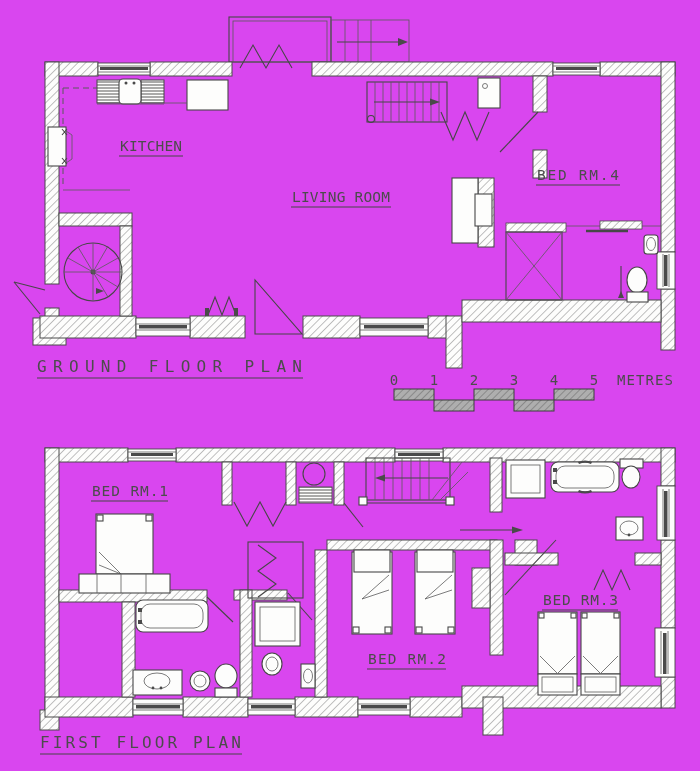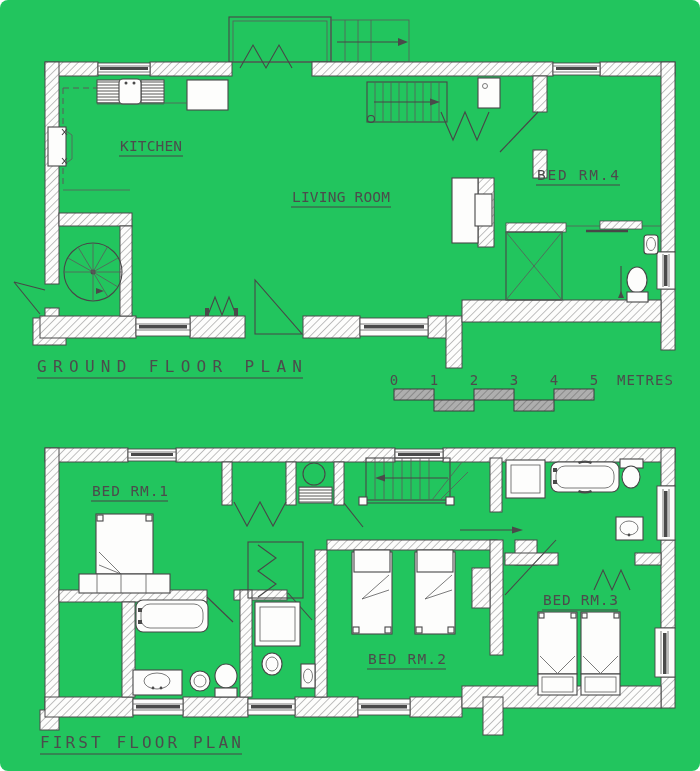--- a/index.html
+++ b/index.html
@@ -1,17 +1,17 @@
 <!DOCTYPE html>
 <html><head>
 <meta charset="utf-8">
 <title>Floor Plan</title>
 <style>
   html,body{margin:0;padding:0;background:#ffffff;}
-  #stage{width:700px;height:771px;position:relative;background:#22c55e;overflow:hidden;border-radius:8px;}
+  #stage{width:700px;height:771px;position:relative;background:#d946ef;overflow:hidden;}
   svg{display:block;}
   .wall{fill:url(#hatch);stroke:#4a4a4a;stroke-width:1;}
   .wallthin{fill:url(#hatch);stroke:#4a4a4a;stroke-width:.8;}
   .ln{fill:none;stroke:#474747;stroke-width:1.1;}
   .lnthin{fill:none;stroke:#5a5a5a;stroke-width:.8;}
   .fix{fill:#fdfdfc;stroke:#474747;stroke-width:1.1;}
   .dark{fill:#4a4a4a;stroke:none;}
   .dash{fill:none;stroke:#5a5a5a;stroke-width:1;stroke-dasharray:6 4;}
   .win{fill:#fdfdfc;stroke:#474747;stroke-width:.9;}
   .lbl{font-family:"DejaVu Sans Mono","Liberation Mono",monospace;fill:#4c4c4c;}

